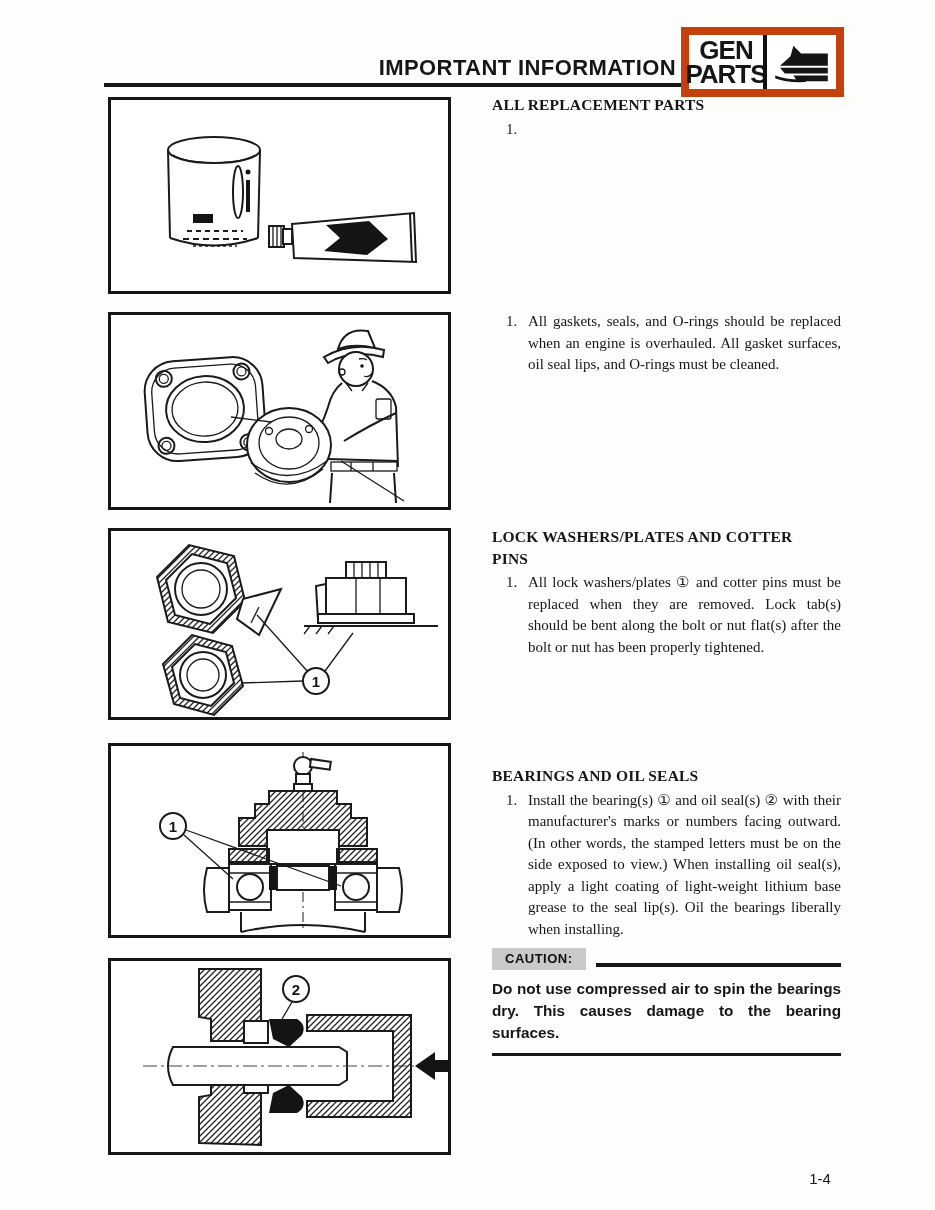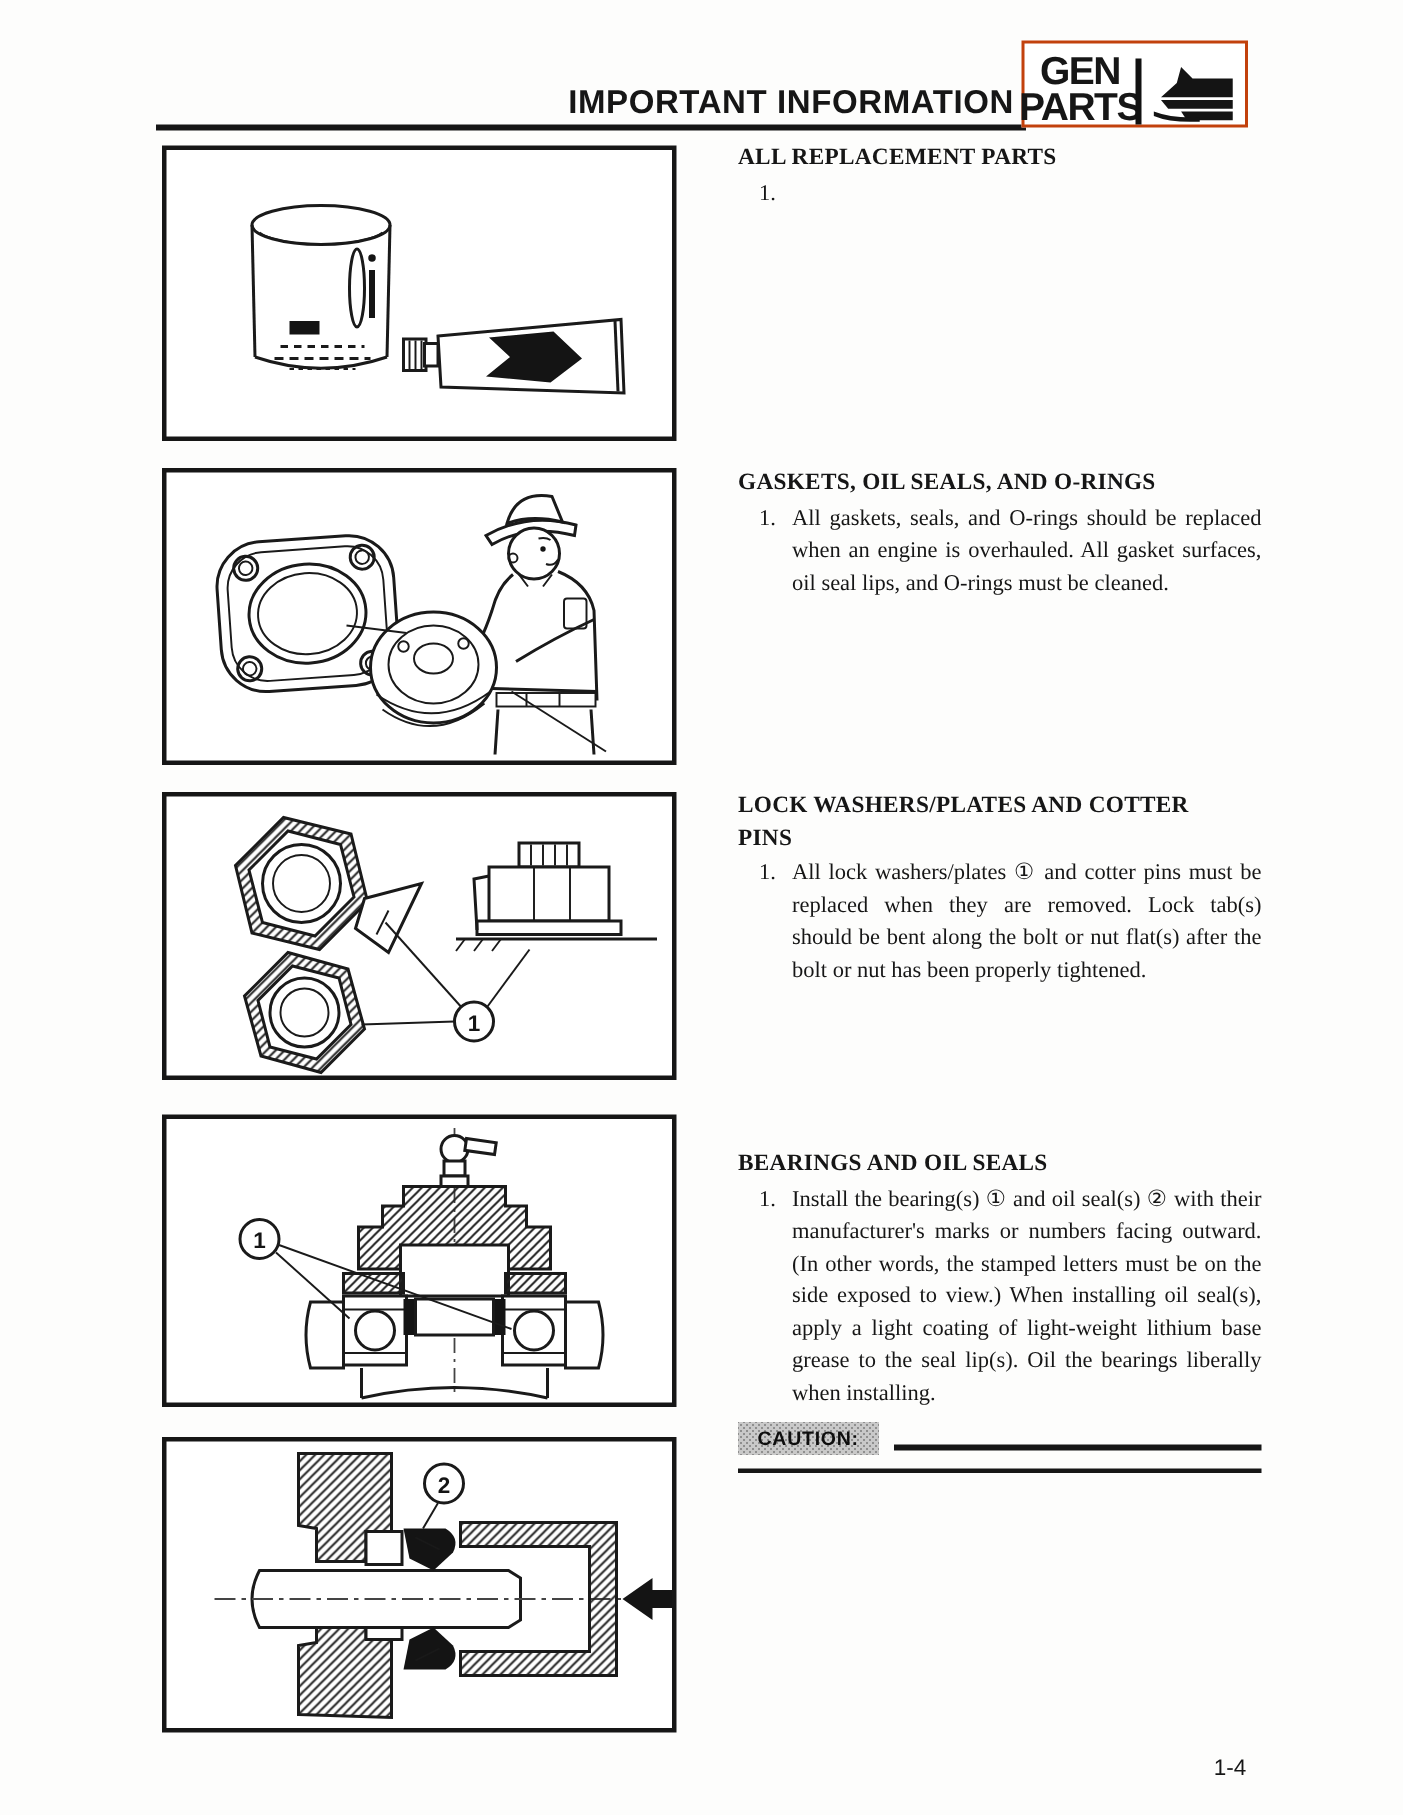--- a/index.html
+++ b/index.html
@@ -7,21 +7,21 @@
     width:935px;height:1210px;position:relative;background:#fdfdfc;
     font-family:"Liberation Sans", sans-serif;color:#161616;overflow:hidden;
   }
   .title{
     position:absolute;top:55px;left:260px;width:416px;text-align:right;
     font-size:22px;font-weight:bold;letter-spacing:.4px;white-space:nowrap;
   }
   .header-rule{position:absolute;left:104px;top:83px;width:580px;height:4px;background:#161616;}
   .badge{
     position:absolute;left:681px;top:27px;width:147px;height:54px;
-    border:2px solid #c2410c;display:flex;background:#fff;align-items:flex-end;
+    border:8px solid #c2410c;display:flex;background:#fff;
   }
   .badge-text{
     width:74px;display:flex;flex-direction:column;align-items:center;justify-content:center;
     font-weight:bold;font-size:26px;line-height:24px;letter-spacing:-1px;
   }
   .badge-icon{flex:1;border-left:4px solid #111;display:flex;align-items:center;justify-content:center;}
 
   .figbox{
     position:absolute;left:108px;width:343px;border:3px solid #161616;
     background:#fff;box-sizing:border-box;
@@ -282,21 +282,20 @@
   </div>
 
   <div class="section" id="sec1">
     <div class="sec-heading">ALL REPLACEMENT PARTS</div>
     <div class="item">
       <span class="item-num">1.</span>
     </div>
   </div>
 
   <div class="section" id="sec2">
-    <div class="sec-heading">GASKETS, OIL SEALS, AND O-RINGS</div>
     <div class="item">
       <span class="item-num">1.</span>
       <span class="item-text">All gaskets, seals, and O-rings should be replaced when an engine is overhauled. All gasket surfaces, oil seal lips, and O-rings must be cleaned.</span>
     </div>
   </div>
 
   <div class="section" id="sec3">
     <div class="sec-heading">LOCK WASHERS/PLATES AND COTTER PINS</div>
     <div class="item">
       <span class="item-num">1.</span>
@@ -310,17 +309,18 @@
       <span class="item-num">1.</span>
       <span class="item-text">Install the bearing(s) ① and oil seal(s) ② with their manufacturer's marks or numbers facing outward. (In other words, the stamped letters must be on the side exposed to view.) When installing oil seal(s), apply a light coating of light-weight lithium base grease to the seal lip(s). Oil the bearings liberally when installing.</span>
     </div>
   </div>
 
   <div class="caution">
     <div class="caution-head">
       <span class="caution-label">CAUTION:</span>
       <span class="caution-rule"></span>
     </div>
+    <div class="caution-text">Do not use compressed air to spin the bearings dry. This causes damage to the bearing surfaces.</div>
     <div class="caution-bottom"></div>
   </div>
 
   <div class="page-number">1-4</div>
 </div>
 
 </body></html>

